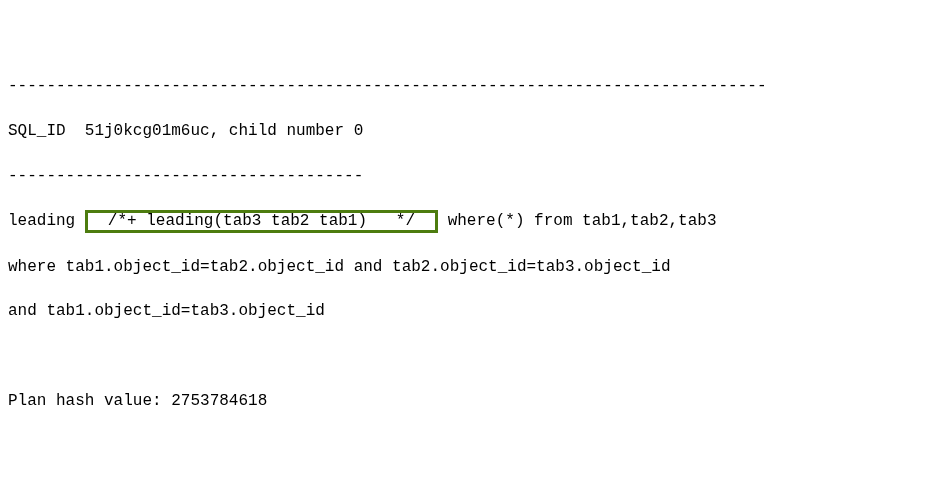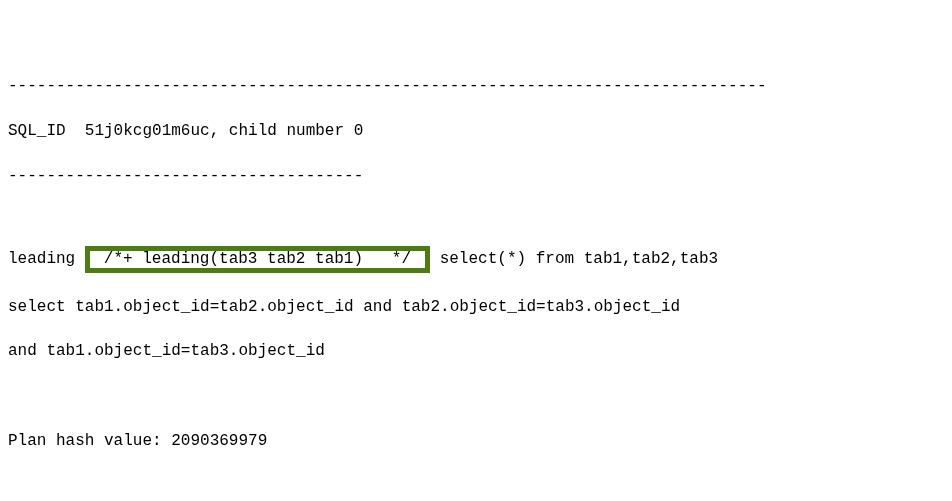--- a/index.html
+++ b/index.html
@@ -7,40 +7,39 @@
     padding: 8px;
     background: #ffffff;
     font-family: "Consolas", "Courier New", monospace;
     font-size: 16px;
     line-height: 1.4;
     color: #000;
     white-space: pre;
   }
   .line { white-space: pre; }
   .hl {
-    border: 5px solid #4d7c0f;
-    padding: 0 14px;
+    border: 3px solid #4d7c0f;
+    padding: 0 20px;
     display: inline-block;
     line-height: 1.1;
-    margin-top: 36px;
   }
   .plan-container { position: relative; }
 </style>
 </head>
 <body>
 
 
 <div class="line">-------------------------------------------------------------------------------</div>
 <div class="line">SQL_ID  51j0kcg01m6uc, child number 0</div>
 <div class="line">-------------------------------------</div>
-<div class="line"><span>leading </span><span class="hl">/*+ leading(tab3 tab2 tab1)   */</span><span> select(*) from tab1,tab2,tab3</span></div>
-<div class="line">select tab1.object_id=tab2.object_id and tab2.object_id=tab3.object_id</div>
+<div class="line"><span>leading </span><span class="hl">/*+ leading(tab3 tab2 tab1)   */</span><span> where(*) from tab1,tab2,tab3</span></div>
+<div class="line">where tab1.object_id=tab2.object_id and tab2.object_id=tab3.object_id</div>
 <div class="line">and tab1.object_id=tab3.object_id</div>
 <div class="line"> </div>
-<div class="line">Plan hash value: 2090369979</div>
+<div class="line">Plan hash value: 2753784618</div>
 <div class="line"> </div>
 <div class="plan-container">
 
 
 
 
 
 
 
 

